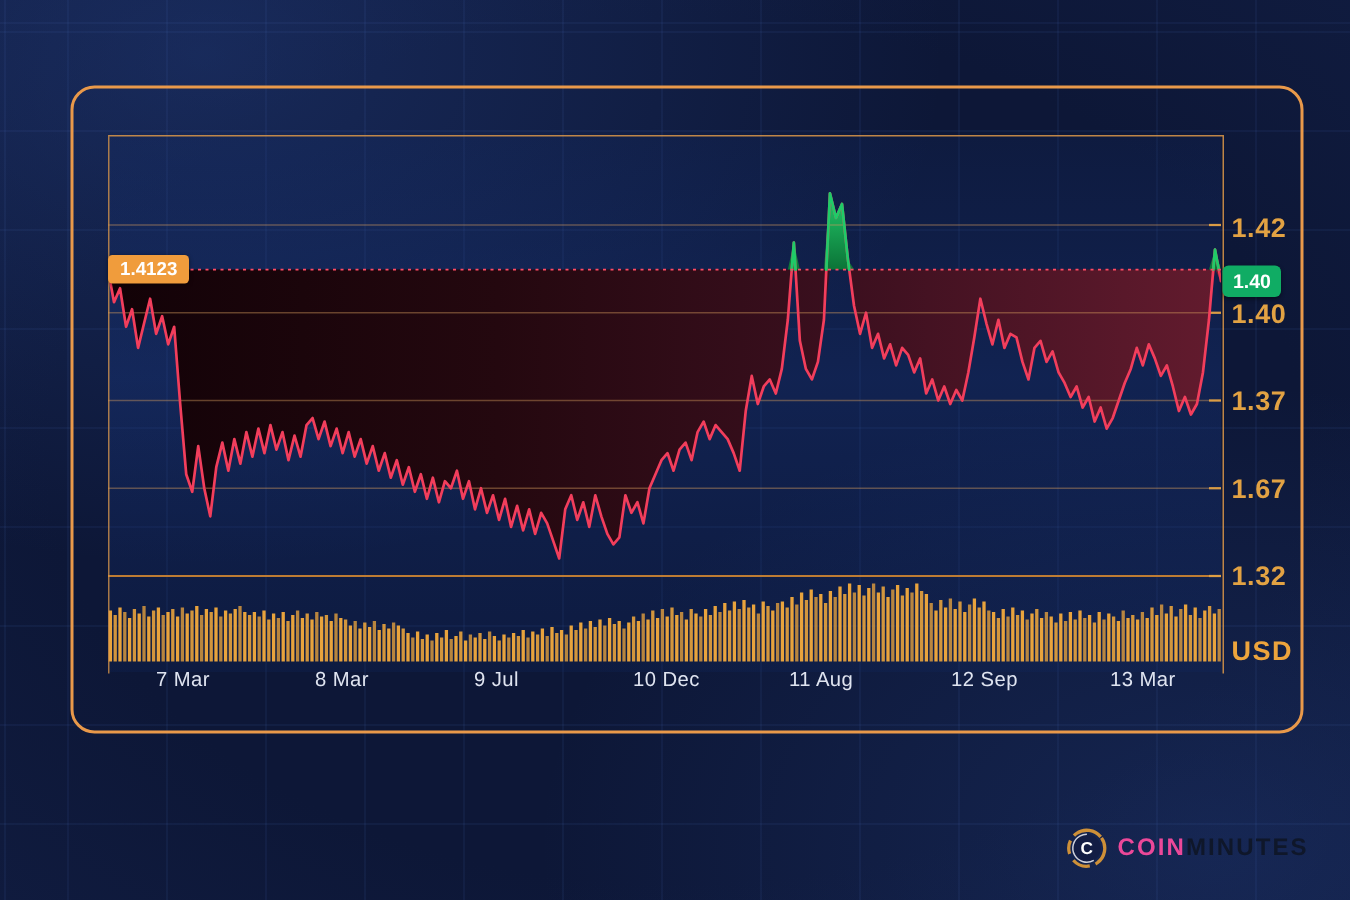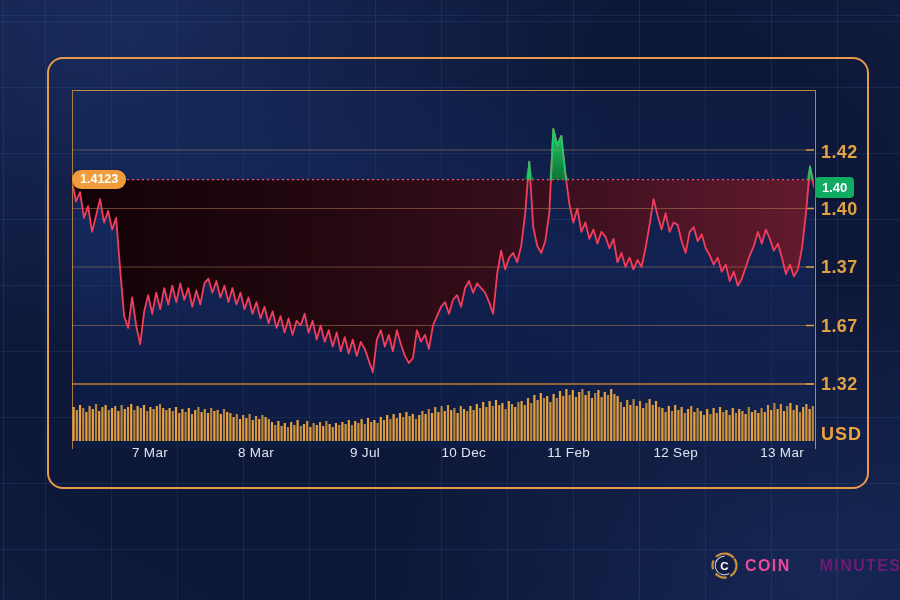--- a/index.html
+++ b/index.html
@@ -29,42 +29,42 @@
     border-right:1px solid rgba(222,152,72,0.85);
     z-index:3;
   }
   #plot{position:absolute;left:72px;top:90px;z-index:2;display:block;}
   .ylab{
     position:absolute;left:821px;width:48px;color:#E2A243;font-size:18px;
     font-weight:700;letter-spacing:.4px;z-index:3;line-height:16px;
   }
   .ylab.unit{color:#EDA43C;font-weight:700;letter-spacing:1px;}
   .xlab{
-    position:absolute;top:445px;width:64px;text-align:right;color:#DFE4F0;
+    position:absolute;top:445px;width:64px;text-align:left;color:#DFE4F0;
     font-size:13.5px;font-weight:500;letter-spacing:.3px;z-index:3;line-height:16px;
   }
   .badge{
     position:absolute;z-index:4;color:#FFFFFF;font-weight:800;
     line-height:15px;white-space:nowrap;
   }
   .badge.baseline{
-    left:72px;top:170px;background:#F09C3C;border-radius:9px;
+    left:72px;top:170px;background:#F09C3C;border-radius:3px;
     padding:2px 8px;font-size:12.5px;box-shadow:0 1px 3px rgba(0,0,0,.45);
   }
   .badge.last{
     left:815px;top:177px;background:#10AC64;border-radius:4px;
     padding:3px 7px;font-size:13px;box-shadow:0 1px 3px rgba(0,0,0,.45);
   }
   .logo{
     position:absolute;left:711px;top:552px;display:flex;align-items:center;
     gap:7px;z-index:3;
   }
   .logo .word{font-size:16px;font-weight:800;letter-spacing:1.4px;line-height:27px;}
   .logo .word .coin{color:#ec4899;}
-  .logo .word .minutes{color:#701a75;margin-left:29px;}
+  .logo .word .minutes{color:#0f172a;}
 </style>
 </head>
 <body>
 
 <div class="bg-grid"></div>
 
 <div class="frame"></div>
 
 <svg id="plot" width="742" height="358" viewBox="0 0 742 358">
     <defs>
@@ -342,21 +342,21 @@
 <div class="ylab" style="top:201px">1.40</div>
 <div class="ylab" style="top:259px">1.37</div>
 <div class="ylab" style="top:318px">1.67</div>
 <div class="ylab" style="top:376px">1.32</div>
 <div class="ylab unit" style="top:426px">USD</div>
 
 <div class="xlab" style="left:104px">7 Mar</div>
 <div class="xlab" style="left:210px">8 Mar</div>
 <div class="xlab" style="left:316px">9 Jul</div>
 <div class="xlab" style="left:422px">10 Dec</div>
-<div class="xlab" style="left:526px">11 Feb</div>
+<div class="xlab" style="left:526px">11 Aug</div>
 <div class="xlab" style="left:634px">12 Sep</div>
 <div class="xlab" style="left:740px">13 Mar</div>
 
 <div class="badge baseline">1.4123</div>
 <div class="badge last">1.40</div>
 
 <div class="logo">
   <svg width="27" height="27" viewBox="0 0 27 27">
     <circle cx="13.5" cy="13.5" r="12" fill="none" stroke="#CE9038" stroke-width="2.2" stroke-dasharray="20 4 12 5 9 4" transform="rotate(-35 13.5 13.5)"></circle>
     <circle cx="13.5" cy="13.5" r="9.3" fill="#131D44" stroke="rgba(240,240,245,0.85)" stroke-width="1" stroke-dasharray="34 24" transform="rotate(60 13.5 13.5)"></circle>

